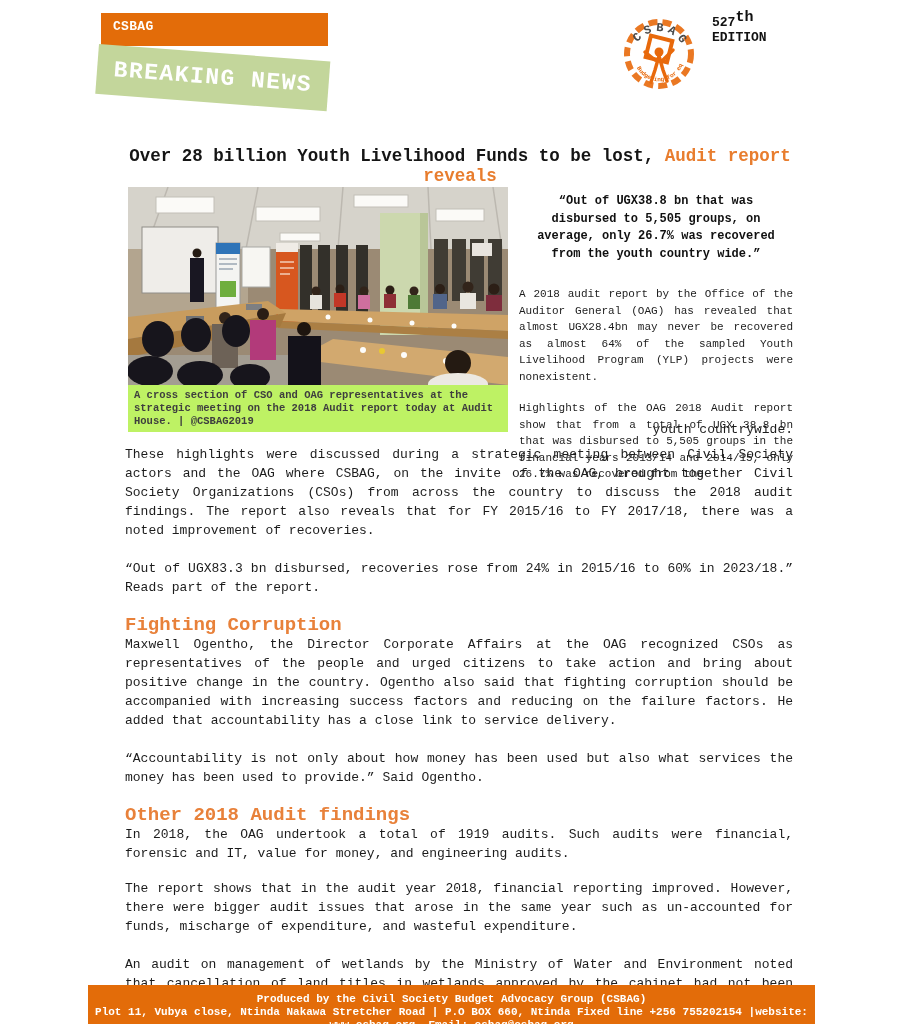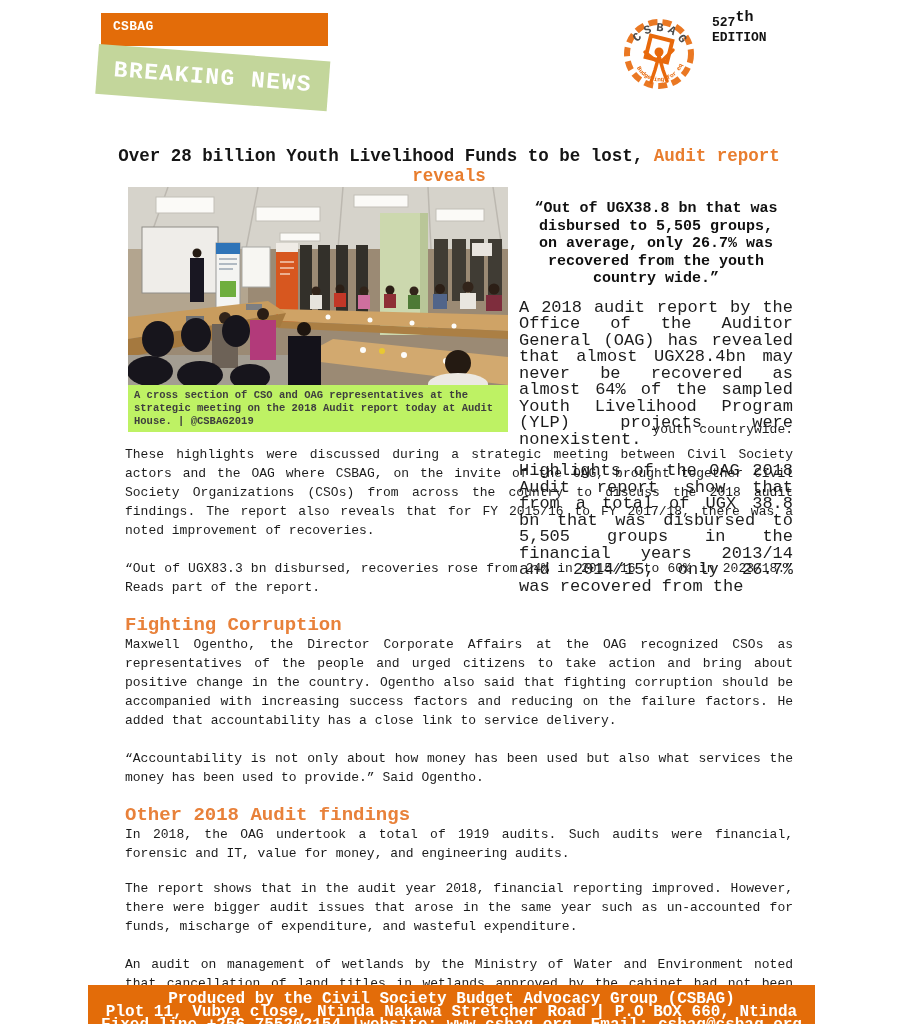--- a/index.html
+++ b/index.html
@@ -20,56 +20,56 @@
     color:#ffffff; font-weight:bold; font-size:23px; letter-spacing:1.5px;
   }
   .logo-wrap { position:absolute; left:622px; top:8px; width:74px; height:90px; }
   .edition {
     position:absolute; left:712px; top:10px; font-weight:bold; font-size:13px;
     line-height:15px; color:#111;
   }
   .edition sup { font-size:15px; }
   
   .headline {
-    position:absolute; left:109px; top:146px; width:680px; text-align:center;
+    position:absolute; left:120px; top:146px; width:680px; text-align:center;
     font-size:17.5px; font-weight:bold; color:#151515;
   }
   .headline .accent { color:#E87D2E; }
   
   .photo { position:absolute; left:128px; top:187px; width:380px; height:198px; }
   .photo svg { display:block; width:100%; height:100%; }
   .caption {
     position:absolute; left:128px; top:385px; width:380px; box-sizing:border-box;
     background:#bef264; color:#3E3E3E; font-size:10.5px; font-weight:bold;
     line-height:13px; padding:4px 6px;
   }
   
   .right-col { position:absolute; left:519px; top:188px; width:274px; }
   .pullquote {
-    font-size:15px; font-weight:bold; text-align:center; line-height:17.5px;
-    color:#101010; margin:12px;
-  }
-  .right-col p.intro { margin:9px 0 0 0; font-size:17px; line-height:16.5px; text-align:justify; }
+    font-size:12px; font-weight:bold; text-align:center; line-height:17.5px;
+    color:#101010; margin:5px;
+  }
+  .right-col p.intro { margin:23px 0 0 0; font-size:11px; line-height:16.5px; text-align:justify; }
   .right-col p.intro + p.intro { margin-top:15px; }
   
   .article {
     position:absolute; left:125px; top:420px; width:668px; height:565px;
     overflow:hidden; font-size:13px; line-height:19px; text-align:justify;
   }
   .article p { margin:0 0 19px 0; }
   .article p.tight { margin-bottom:16px; }
   .article p.cont { margin-bottom:6px; text-align:right; }
   .article h3 {
     margin:0; font-size:19px; line-height:19px; color:#E8813A; text-align:left;
   }
   
   .footer {
     position:absolute; left:88px; top:985px; width:727px; height:39px;
     background:#E36C09; color:#ffffff; text-align:center; font-weight:bold;
-    font-size:16px; line-height:13px; padding-top:8px; box-sizing:border-box;
+    font-size:11px; line-height:13px; padding-top:8px; box-sizing:border-box;
     z-index:5;
   }
 </style>
 </head>
 <body>
 
 <div id="canvas">
 
   <div class="brand-bar">
     <span>CSBAG</span>

